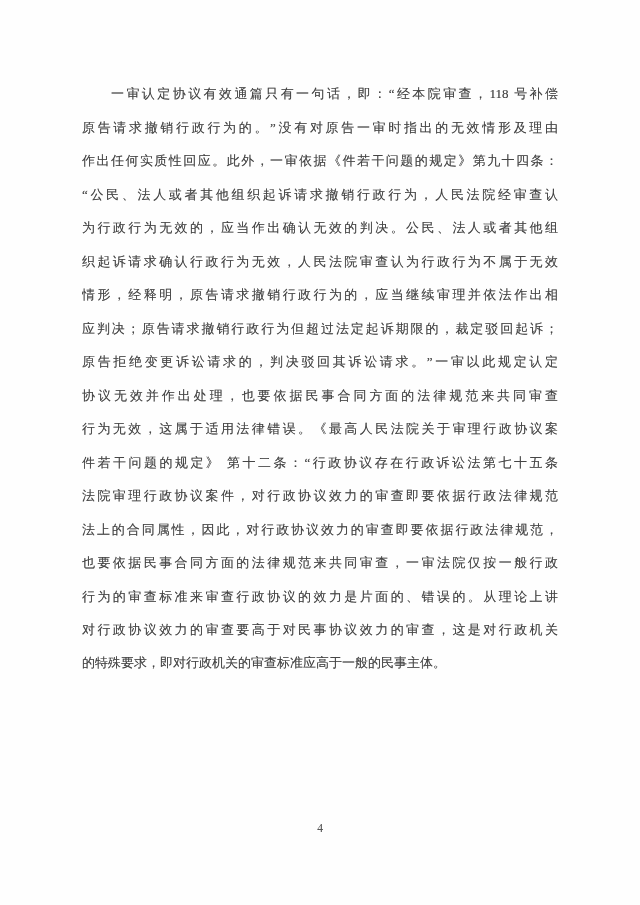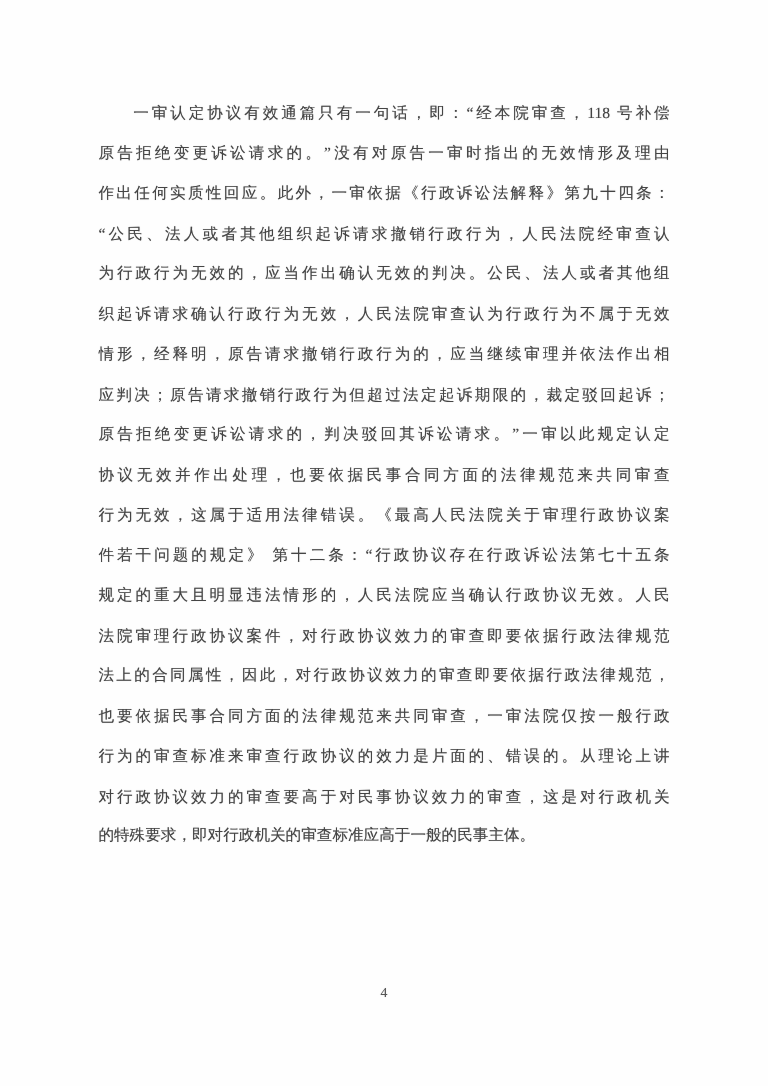--- a/index.html
+++ b/index.html
@@ -50,32 +50,31 @@
     color: #565656;
     text-shadow: 0 0 0.6px rgba(90, 90, 90, 0.5);
   }
 </style>
 </head>
 <body>
 
 <div class="page">
   <div class="textblock">
     <div class="line first">一审认定协议有效通篇只有一句话，即：“经本院审查，118 号补偿</div>
-    <div class="line">原告拒绝变更诉讼请求的。”没有对原告一审时指出的无效情形及理由</div>
-    <div class="line">作出任何实质性回应。此外，一审依据《行政诉讼法解释》第九十四条：</div>
+    <div class="line">原告请求撤销行政行为的。”没有对原告一审时指出的无效情形及理由</div>
+    <div class="line">作出任何实质性回应。此外，一审依据《件若干问题的规定》第九十四条：</div>
     <div class="line">“公民、法人或者其他组织起诉请求撤销行政行为，人民法院经审查认</div>
     <div class="line">为行政行为无效的，应当作出确认无效的判决。公民、法人或者其他组</div>
     <div class="line">织起诉请求确认行政行为无效，人民法院审查认为行政行为不属于无效</div>
     <div class="line">情形，经释明，原告请求撤销行政行为的，应当继续审理并依法作出相</div>
     <div class="line">应判决；原告请求撤销行政行为但超过法定起诉期限的，裁定驳回起诉；</div>
     <div class="line">原告拒绝变更诉讼请求的，判决驳回其诉讼请求。”一审以此规定认定</div>
     <div class="line">协议无效并作出处理，也要依据民事合同方面的法律规范来共同审查</div>
     <div class="line">行为无效，这属于适用法律错误。《最高人民法院关于审理行政协议案</div>
     <div class="line">件若干问题的规定》 第十二条：“行政协议存在行政诉讼法第七十五条</div>
-    <div class="line">规定的重大且明显违法情形的，人民法院应当确认行政协议无效。人民</div>
     <div class="line">法院审理行政协议案件，对行政协议效力的审查即要依据行政法律规范</div>
     <div class="line">法上的合同属性，因此，对行政协议效力的审查即要依据行政法律规范，</div>
     <div class="line">也要依据民事合同方面的法律规范来共同审查，一审法院仅按一般行政</div>
     <div class="line">行为的审查标准来审查行政协议的效力是片面的、错误的。从理论上讲</div>
     <div class="line">对行政协议效力的审查要高于对民事协议效力的审查，这是对行政机关</div>
     <div class="line last">的特殊要求，即对行政机关的审查标准应高于一般的民事主体。</div>
   </div>
   <div class="pagenum">4</div>
 </div>
 

